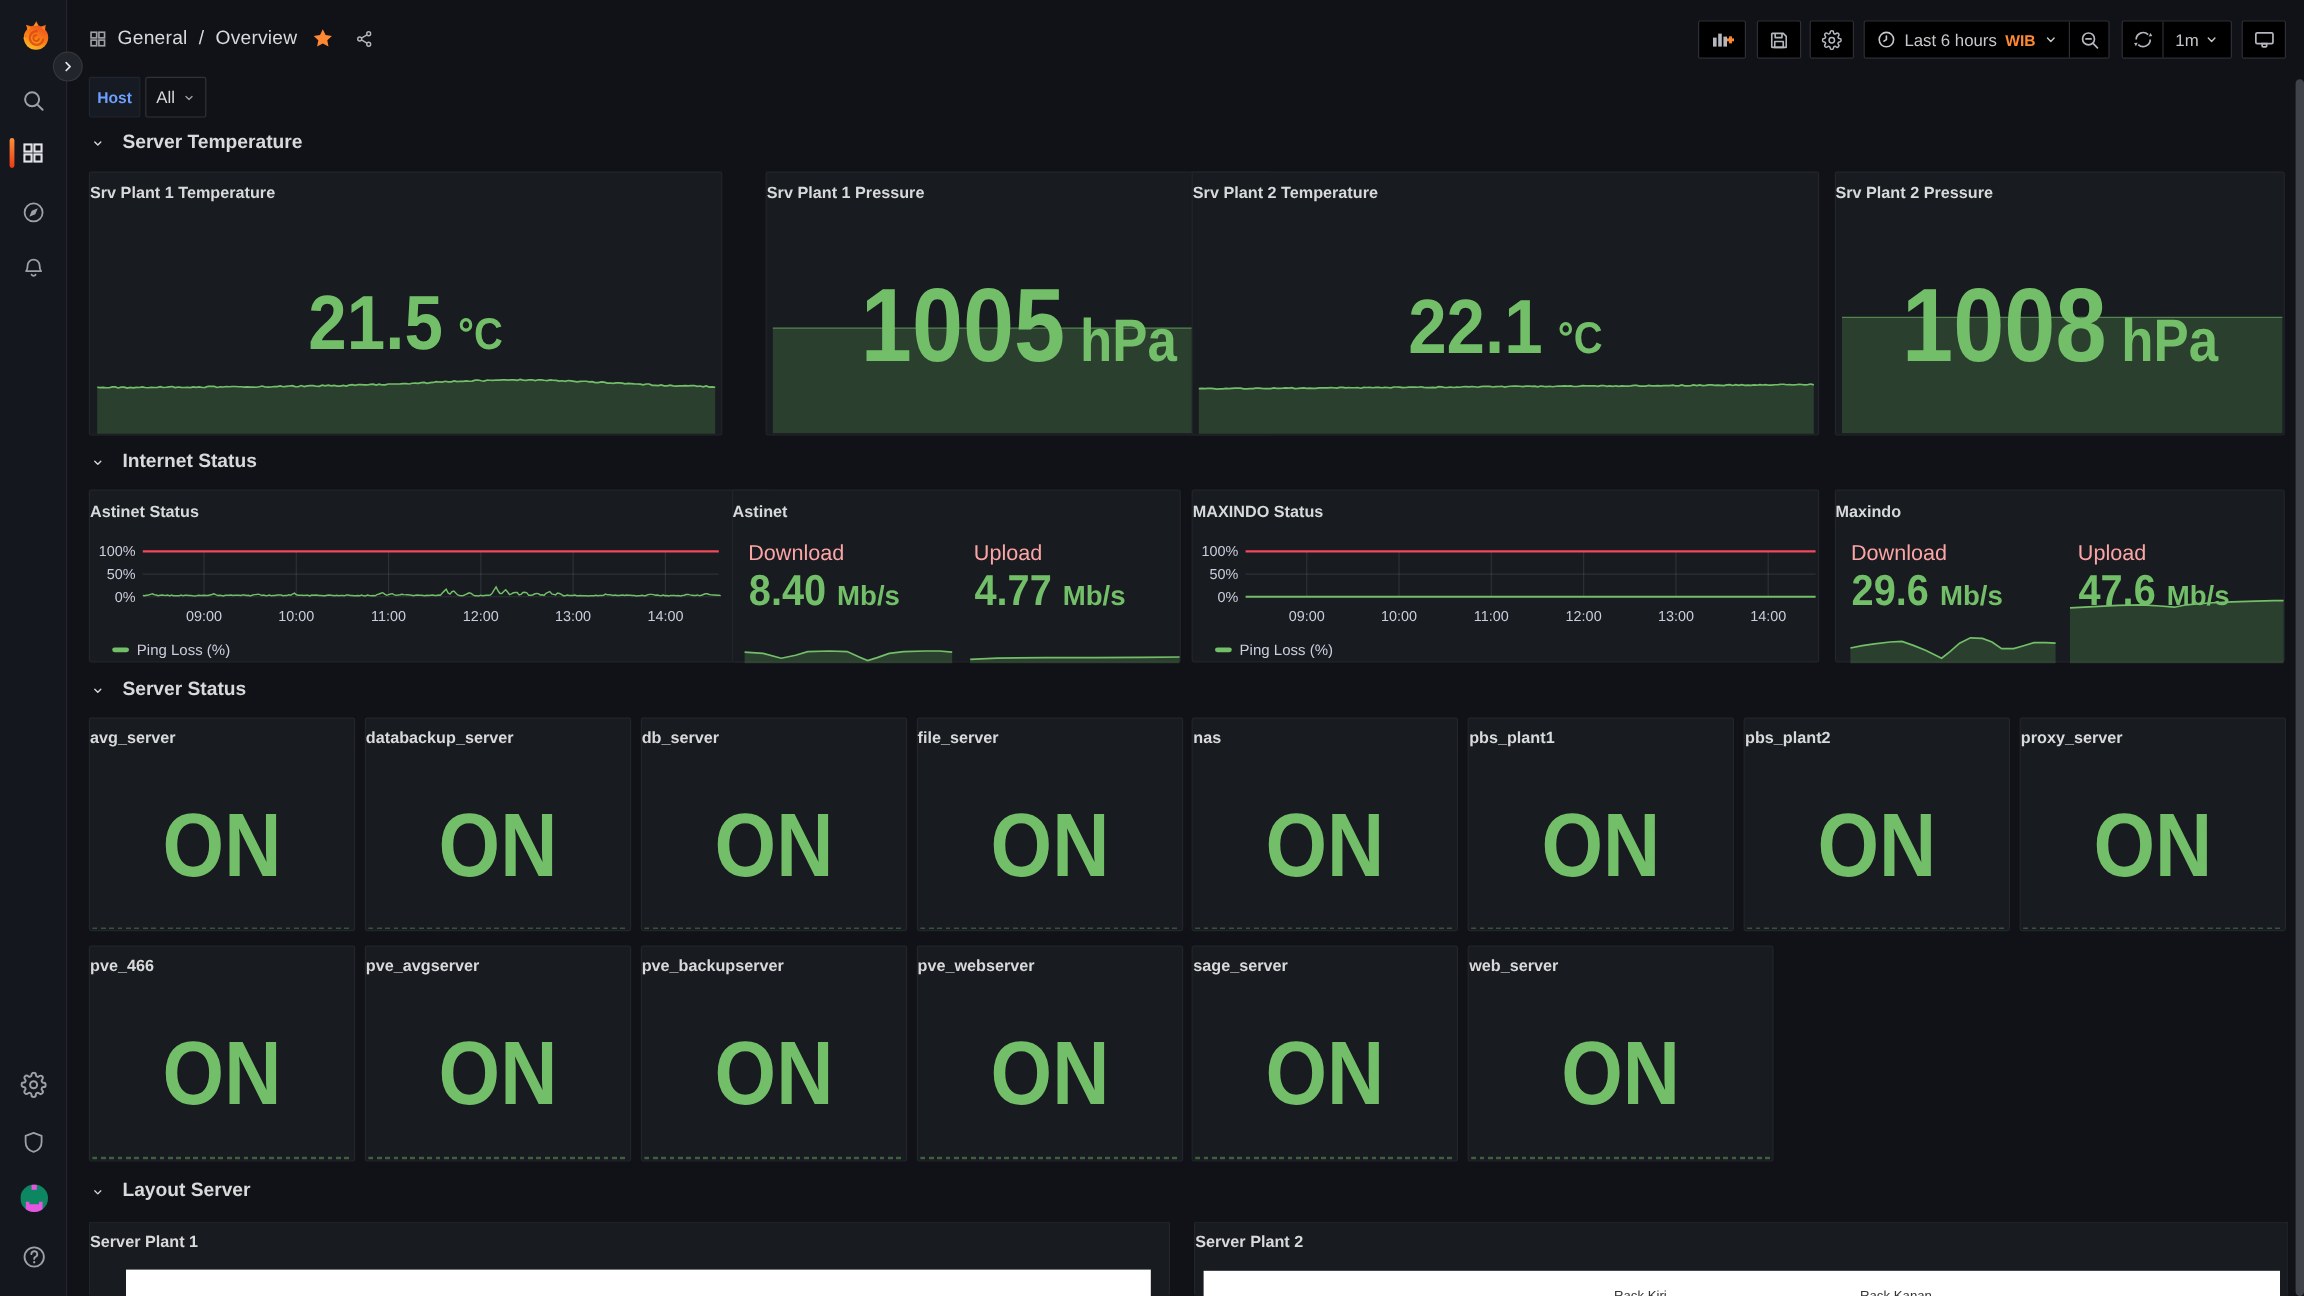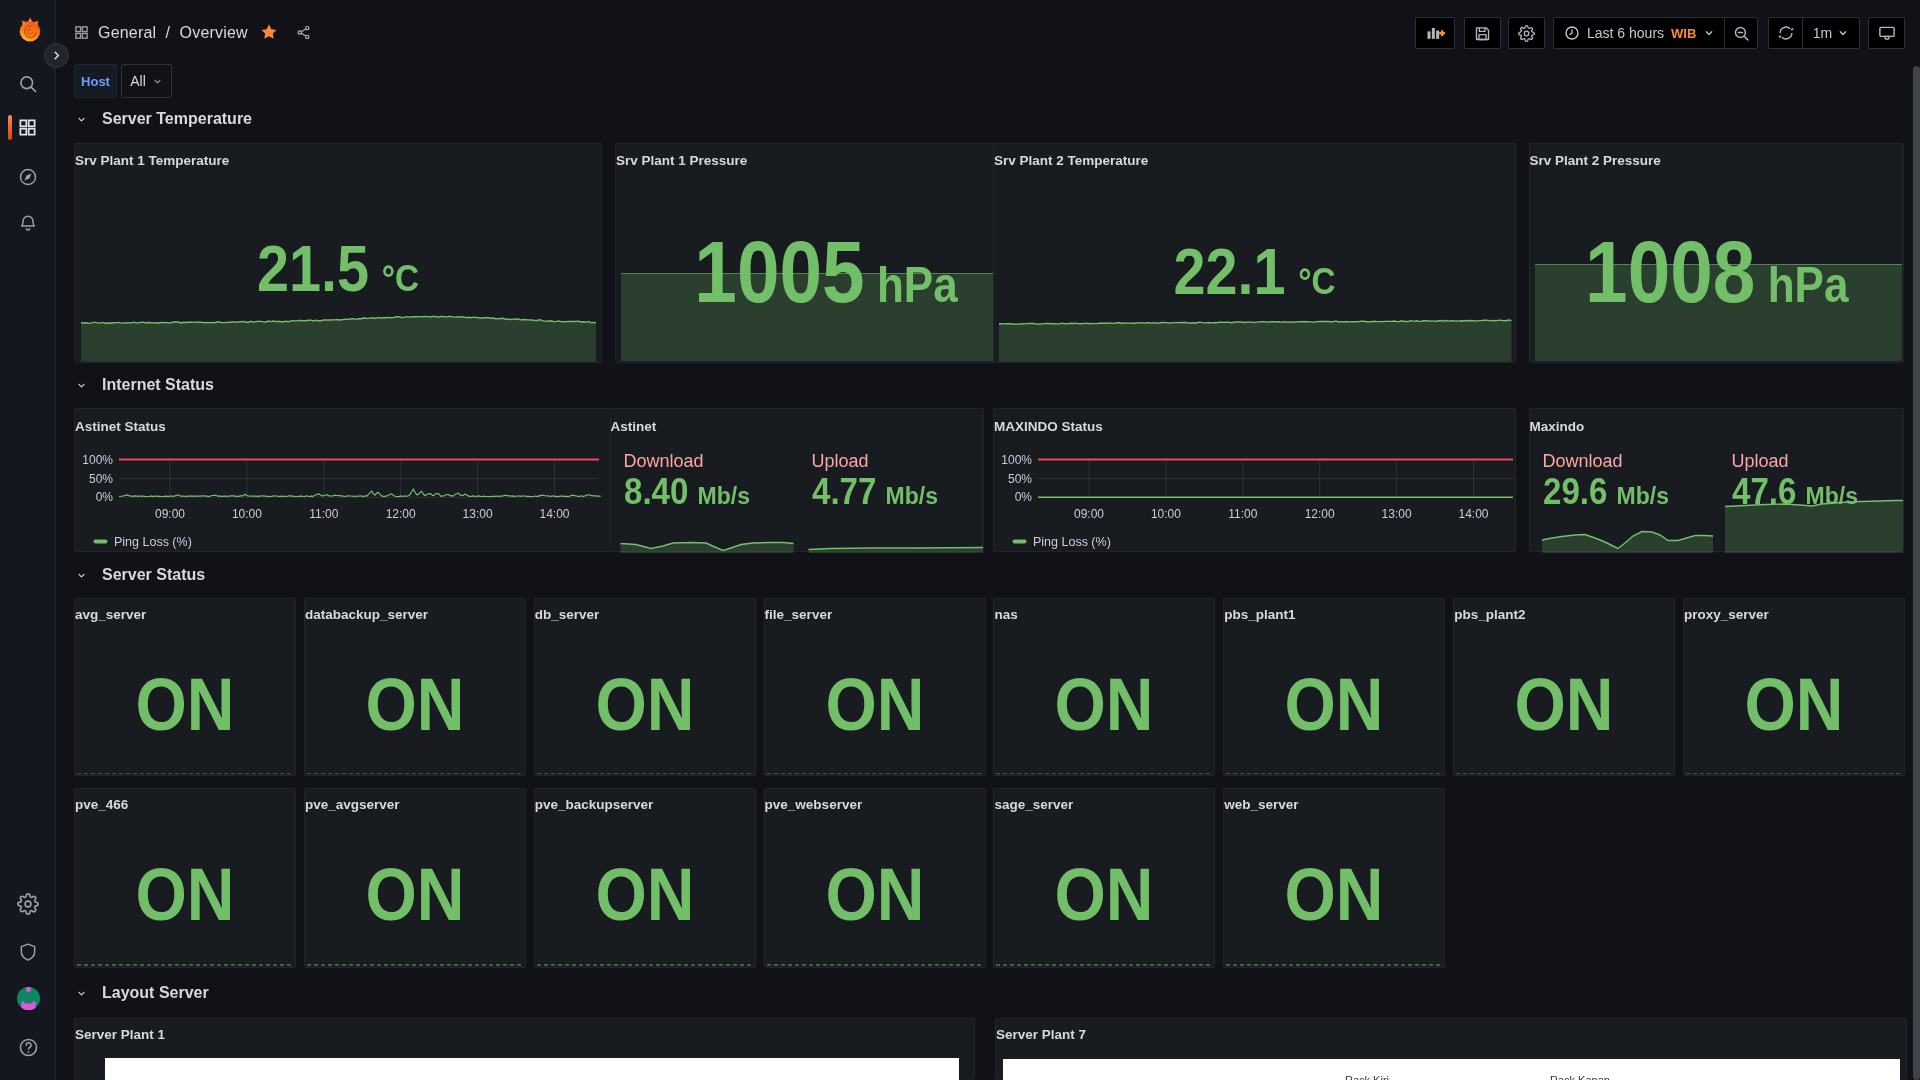--- a/index.html
+++ b/index.html
@@ -227,21 +227,21 @@
       <div class="ptitle" style="top:9px">Srv Plant 1 Temperature</div>
       <svg class="abs" style="left:0;bottom:0" width="526" height="220" viewBox="0 0 526 220">
 <path d="M6.0,219.5 L6.0,180.7 L8.5,181.0 L11.0,180.8 L13.5,181.1 L16.0,181.1 L18.5,180.4 L21.0,180.4 L23.5,181.3 L26.0,180.6 L28.5,180.6 L31.0,181.4 L33.5,180.8 L36.0,181.2 L38.5,180.8 L41.0,180.9 L43.5,180.4 L46.0,180.9 L48.5,181.1 L51.0,180.7 L53.5,180.9 L56.0,180.9 L58.5,180.2 L61.0,180.9 L63.5,180.7 L66.0,180.4 L68.5,180.1 L71.0,181.0 L73.5,180.5 L76.0,180.8 L78.5,180.9 L81.0,180.7 L83.5,181.0 L86.0,180.4 L88.5,180.8 L91.0,180.4 L93.5,180.9 L96.0,180.8 L98.5,179.9 L101.0,180.0 L103.5,180.0 L106.0,180.9 L108.5,180.3 L111.0,180.5 L113.5,180.1 L116.0,180.3 L118.5,180.1 L121.0,180.1 L123.5,180.3 L126.0,180.3 L128.5,180.6 L131.0,180.4 L133.5,180.6 L136.0,180.5 L138.5,180.7 L141.0,180.3 L143.5,179.7 L146.0,180.5 L148.5,180.6 L151.0,180.5 L153.5,180.1 L156.0,180.2 L158.5,179.6 L161.0,180.3 L163.5,180.0 L166.0,179.7 L168.5,179.4 L171.0,180.2 L173.5,180.3 L176.0,179.3 L178.5,180.1 L181.0,179.6 L183.5,179.3 L186.0,179.4 L188.5,179.9 L191.0,180.0 L193.5,179.0 L196.0,179.6 L198.5,179.0 L201.0,179.6 L203.5,179.2 L206.0,179.7 L208.5,179.8 L211.0,179.2 L213.5,179.7 L216.0,178.9 L218.5,178.6 L221.0,179.1 L223.5,178.4 L226.0,178.5 L228.5,178.7 L231.0,178.8 L233.5,178.3 L236.0,178.1 L238.5,178.9 L241.0,178.2 L243.5,178.8 L246.0,178.7 L248.5,178.0 L251.0,178.0 L253.5,178.0 L256.0,178.0 L258.5,177.9 L261.0,177.7 L263.5,177.7 L266.0,178.0 L268.5,177.4 L271.0,177.2 L273.5,177.4 L276.0,176.8 L278.5,176.7 L281.0,177.4 L283.5,176.8 L286.0,176.7 L288.5,176.0 L291.0,176.3 L293.5,176.4 L296.0,175.7 L298.5,176.2 L301.0,176.2 L303.5,175.4 L306.0,176.0 L308.5,175.7 L311.0,175.8 L313.5,175.4 L316.0,175.7 L318.5,175.6 L321.0,174.8 L323.5,174.7 L326.0,175.3 L328.5,175.6 L331.0,174.7 L333.5,174.9 L336.0,175.0 L338.5,174.7 L341.0,174.7 L343.5,174.6 L346.0,174.6 L348.5,174.8 L351.0,174.5 L353.5,174.6 L356.0,175.0 L358.5,174.2 L361.0,174.8 L363.5,175.0 L366.0,174.5 L368.5,174.5 L371.0,175.1 L373.5,174.5 L376.0,174.5 L378.5,174.9 L381.0,175.2 L383.5,174.6 L386.0,174.9 L388.5,175.0 L391.0,175.6 L393.5,175.3 L396.0,175.8 L398.5,175.1 L401.0,175.4 L403.5,175.8 L406.0,176.2 L408.5,175.8 L411.0,175.7 L413.5,175.7 L416.0,176.2 L418.5,176.0 L421.0,176.8 L423.5,176.9 L426.0,176.3 L428.5,176.5 L431.0,177.2 L433.5,177.2 L436.0,177.5 L438.5,177.1 L441.0,177.0 L443.5,177.3 L446.0,177.9 L448.5,177.5 L451.0,177.7 L453.5,177.9 L456.0,178.0 L458.5,178.1 L461.0,178.7 L463.5,178.0 L466.0,178.0 L468.5,179.1 L471.0,179.1 L473.5,179.3 L476.0,178.8 L478.5,179.5 L481.0,179.6 L483.5,178.9 L486.0,179.5 L488.5,179.7 L491.0,179.6 L493.5,179.5 L496.0,179.4 L498.5,179.5 L501.0,179.4 L503.5,179.3 L506.0,180.0 L508.5,179.7 L511.0,180.3 L513.5,179.6 L516.0,180.6 L518.5,180.4 L521.0,180.7 L521.0,219.5 Z" fill="rgba(115,191,105,0.22)"></path>
 <polyline points="6.0,180.7 8.5,181.0 11.0,180.8 13.5,181.1 16.0,181.1 18.5,180.4 21.0,180.4 23.5,181.3 26.0,180.6 28.5,180.6 31.0,181.4 33.5,180.8 36.0,181.2 38.5,180.8 41.0,180.9 43.5,180.4 46.0,180.9 48.5,181.1 51.0,180.7 53.5,180.9 56.0,180.9 58.5,180.2 61.0,180.9 63.5,180.7 66.0,180.4 68.5,180.1 71.0,181.0 73.5,180.5 76.0,180.8 78.5,180.9 81.0,180.7 83.5,181.0 86.0,180.4 88.5,180.8 91.0,180.4 93.5,180.9 96.0,180.8 98.5,179.9 101.0,180.0 103.5,180.0 106.0,180.9 108.5,180.3 111.0,180.5 113.5,180.1 116.0,180.3 118.5,180.1 121.0,180.1 123.5,180.3 126.0,180.3 128.5,180.6 131.0,180.4 133.5,180.6 136.0,180.5 138.5,180.7 141.0,180.3 143.5,179.7 146.0,180.5 148.5,180.6 151.0,180.5 153.5,180.1 156.0,180.2 158.5,179.6 161.0,180.3 163.5,180.0 166.0,179.7 168.5,179.4 171.0,180.2 173.5,180.3 176.0,179.3 178.5,180.1 181.0,179.6 183.5,179.3 186.0,179.4 188.5,179.9 191.0,180.0 193.5,179.0 196.0,179.6 198.5,179.0 201.0,179.6 203.5,179.2 206.0,179.7 208.5,179.8 211.0,179.2 213.5,179.7 216.0,178.9 218.5,178.6 221.0,179.1 223.5,178.4 226.0,178.5 228.5,178.7 231.0,178.8 233.5,178.3 236.0,178.1 238.5,178.9 241.0,178.2 243.5,178.8 246.0,178.7 248.5,178.0 251.0,178.0 253.5,178.0 256.0,178.0 258.5,177.9 261.0,177.7 263.5,177.7 266.0,178.0 268.5,177.4 271.0,177.2 273.5,177.4 276.0,176.8 278.5,176.7 281.0,177.4 283.5,176.8 286.0,176.7 288.5,176.0 291.0,176.3 293.5,176.4 296.0,175.7 298.5,176.2 301.0,176.2 303.5,175.4 306.0,176.0 308.5,175.7 311.0,175.8 313.5,175.4 316.0,175.7 318.5,175.6 321.0,174.8 323.5,174.7 326.0,175.3 328.5,175.6 331.0,174.7 333.5,174.9 336.0,175.0 338.5,174.7 341.0,174.7 343.5,174.6 346.0,174.6 348.5,174.8 351.0,174.5 353.5,174.6 356.0,175.0 358.5,174.2 361.0,174.8 363.5,175.0 366.0,174.5 368.5,174.5 371.0,175.1 373.5,174.5 376.0,174.5 378.5,174.9 381.0,175.2 383.5,174.6 386.0,174.9 388.5,175.0 391.0,175.6 393.5,175.3 396.0,175.8 398.5,175.1 401.0,175.4 403.5,175.8 406.0,176.2 408.5,175.8 411.0,175.7 413.5,175.7 416.0,176.2 418.5,176.0 421.0,176.8 423.5,176.9 426.0,176.3 428.5,176.5 431.0,177.2 433.5,177.2 436.0,177.5 438.5,177.1 441.0,177.0 443.5,177.3 446.0,177.9 448.5,177.5 451.0,177.7 453.5,177.9 456.0,178.0 458.5,178.1 461.0,178.7 463.5,178.0 466.0,178.0 468.5,179.1 471.0,179.1 473.5,179.3 476.0,178.8 478.5,179.5 481.0,179.6 483.5,178.9 486.0,179.5 488.5,179.7 491.0,179.6 493.5,179.5 496.0,179.4 498.5,179.5 501.0,179.4 503.5,179.3 506.0,180.0 508.5,179.7 511.0,180.3 513.5,179.6 516.0,180.6 518.5,180.4 521.0,180.7" fill="none" stroke="#73bf69" stroke-width="1.4"></polyline>
       </svg>
       <div class="bigval" style="top:93.7px;font-size:64px;transform:scaleX(0.9)">
         <span>21.5</span>
         <span style="font-size:37px;margin-left:14px">°C</span>
       </div>
     </div>
-<div class="panel" style="left:615px;top:142.5px;width:422px;height:220px">
+<div class="panel" style="left:638px;top:142.5px;width:422px;height:220px">
       <div class="ptitle" style="top:9px">Srv Plant 1 Pressure</div>
       <div class="abs" style="left:5px;right:1px;top:129.5px;bottom:1px;background:rgba(115,191,105,0.22);border-top:1.5px solid rgba(115,191,105,0.55)"></div>
       <div class="bigval" style="top:84.6px;font-size:87px;transform:scaleX(0.88)">
         <span>1005</span>
         <span style="font-size:50px;margin-left:14px">hPa</span>
       </div>
     </div>
 <div class="panel" style="left:993px;top:142.5px;width:523px;height:220px">
       <div class="ptitle" style="top:9px">Srv Plant 2 Temperature</div>
       <svg class="abs" style="left:0;bottom:0" width="521" height="220" viewBox="0 0 521 220">
@@ -417,29 +417,29 @@
 <div class="panel" style="left:763.6px;top:787.5px;width:222px;height:180px">
       <div class="ptitle" style="top:8px">pve_webserver</div>
       <div class="onval" style="top:68.3px;font-size:75px;transform:scaleX(0.88)">ON</div>
       <div class="abs" style="left:2px;right:2px;bottom:1px;height:1.5px;background:repeating-linear-gradient(90deg,rgba(115,191,105,0.42) 0 4px,transparent 4px 7px)"></div>
     </div>
 <div class="panel" style="left:993.4px;top:787.5px;width:222px;height:180px">
       <div class="ptitle" style="top:8px">sage_server</div>
       <div class="onval" style="top:68.3px;font-size:75px;transform:scaleX(0.88)">ON</div>
       <div class="abs" style="left:2px;right:2px;bottom:1px;height:1.5px;background:repeating-linear-gradient(90deg,rgba(115,191,105,0.42) 0 4px,transparent 4px 7px)"></div>
     </div>
-<div class="panel" style="left:1223.3px;top:787.5px;width:222px;height:180px">
+<div class="panel" style="left:1223.3px;top:787.5px;width:255px;height:180px">
       <div class="ptitle" style="top:8px">web_server</div>
       <div class="onval" style="top:68.3px;font-size:75px;transform:scaleX(0.88)">ON</div>
       <div class="abs" style="left:2px;right:2px;bottom:1px;height:1.5px;background:repeating-linear-gradient(90deg,rgba(115,191,105,0.42) 0 4px,transparent 4px 7px)"></div>
     </div>
 <div class="panel" style="left:74px;top:1018px;width:901px;height:62px;border-bottom:none">
       <div class="ptitle" style="top:8px">Server Plant 1</div>
       <div class="abs" style="left:30px;top:39px;width:854px;height:23px;background:#fff"></div>
     </div>
 <div class="panel" style="left:995px;top:1018px;width:911.5px;height:62px;border-bottom:none">
-      <div class="ptitle" style="top:8px">Server Plant 7</div>
+      <div class="ptitle" style="top:8px">Server Plant 2</div>
       <div class="abs" style="left:7px;top:40px;width:897px;height:22px;background:#fff">
         <div class="abs" style="left:342px;top:15px;font-size:11px;color:#333">Rack Kiri</div>
         <div class="abs" style="left:547px;top:15px;font-size:11px;color:#333">Rack Kanan</div>
       </div>
     </div>
 <div class="abs" style="left:1913px;top:66px;width:7px;height:1014px;background:#41434a;border-radius:4px"></div>
 </div>
 </body></html>

